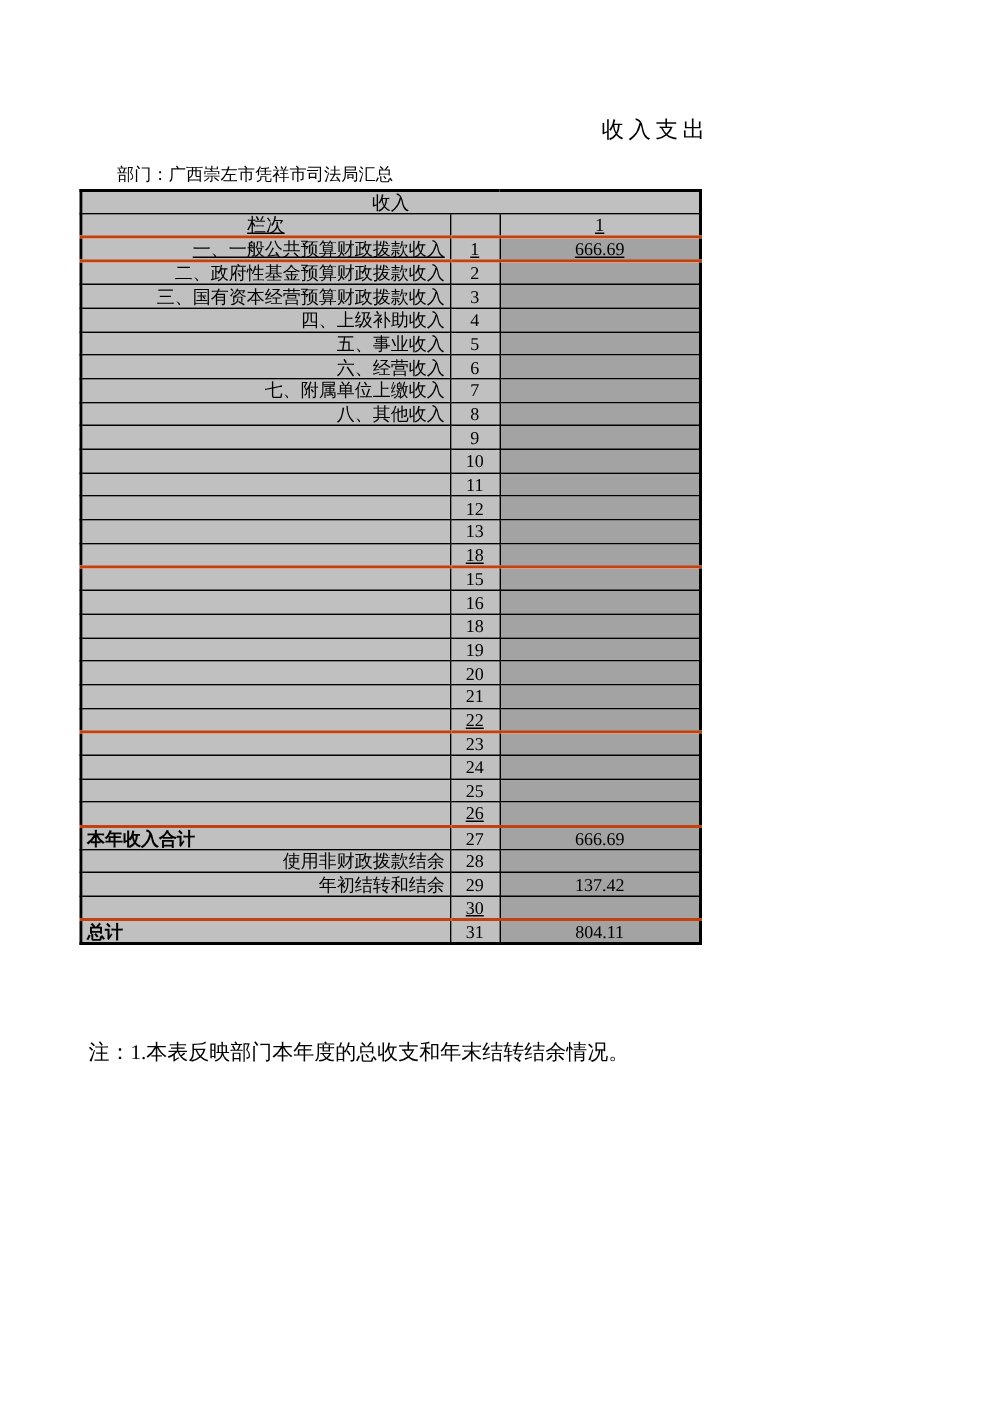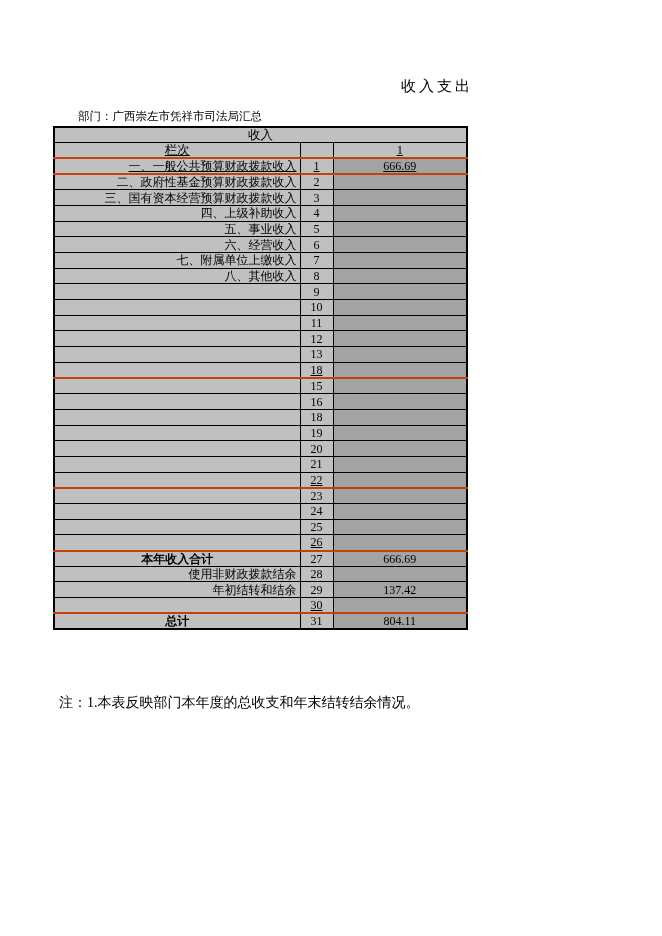--- a/index.html
+++ b/index.html
@@ -33,21 +33,21 @@
     height: 15.7px;
     padding: 0 3px;
     overflow: hidden; white-space: nowrap;
     box-sizing: border-box;
   }
   td.fill { background: var(--header-fill, #c0c0c0); }
   td.amt  { background: #a3a3a3; text-align: center; padding-right: 4px; }
   td.ctr  { text-align: center; }
   td.item { text-align: right; }
   tr.section-end td { border-bottom: 2px solid #c2410c; text-decoration: underline; }
-  td.bold-center { font-weight: bold; text-align: center; font-size: 12.5px; }
+  td.bold-center { font-weight: bold; font-size: 12.5px; }
   tr.hrow td { font-size: 12.5px; }
 
   .notes {
     position: absolute; left: 59px; top: 695px;
     font-size: 14px; line-height: 15px; white-space: nowrap;
   }
   .notes .note-2 { padding-left: 25px; }
 </style>
 </head>
 <body>

